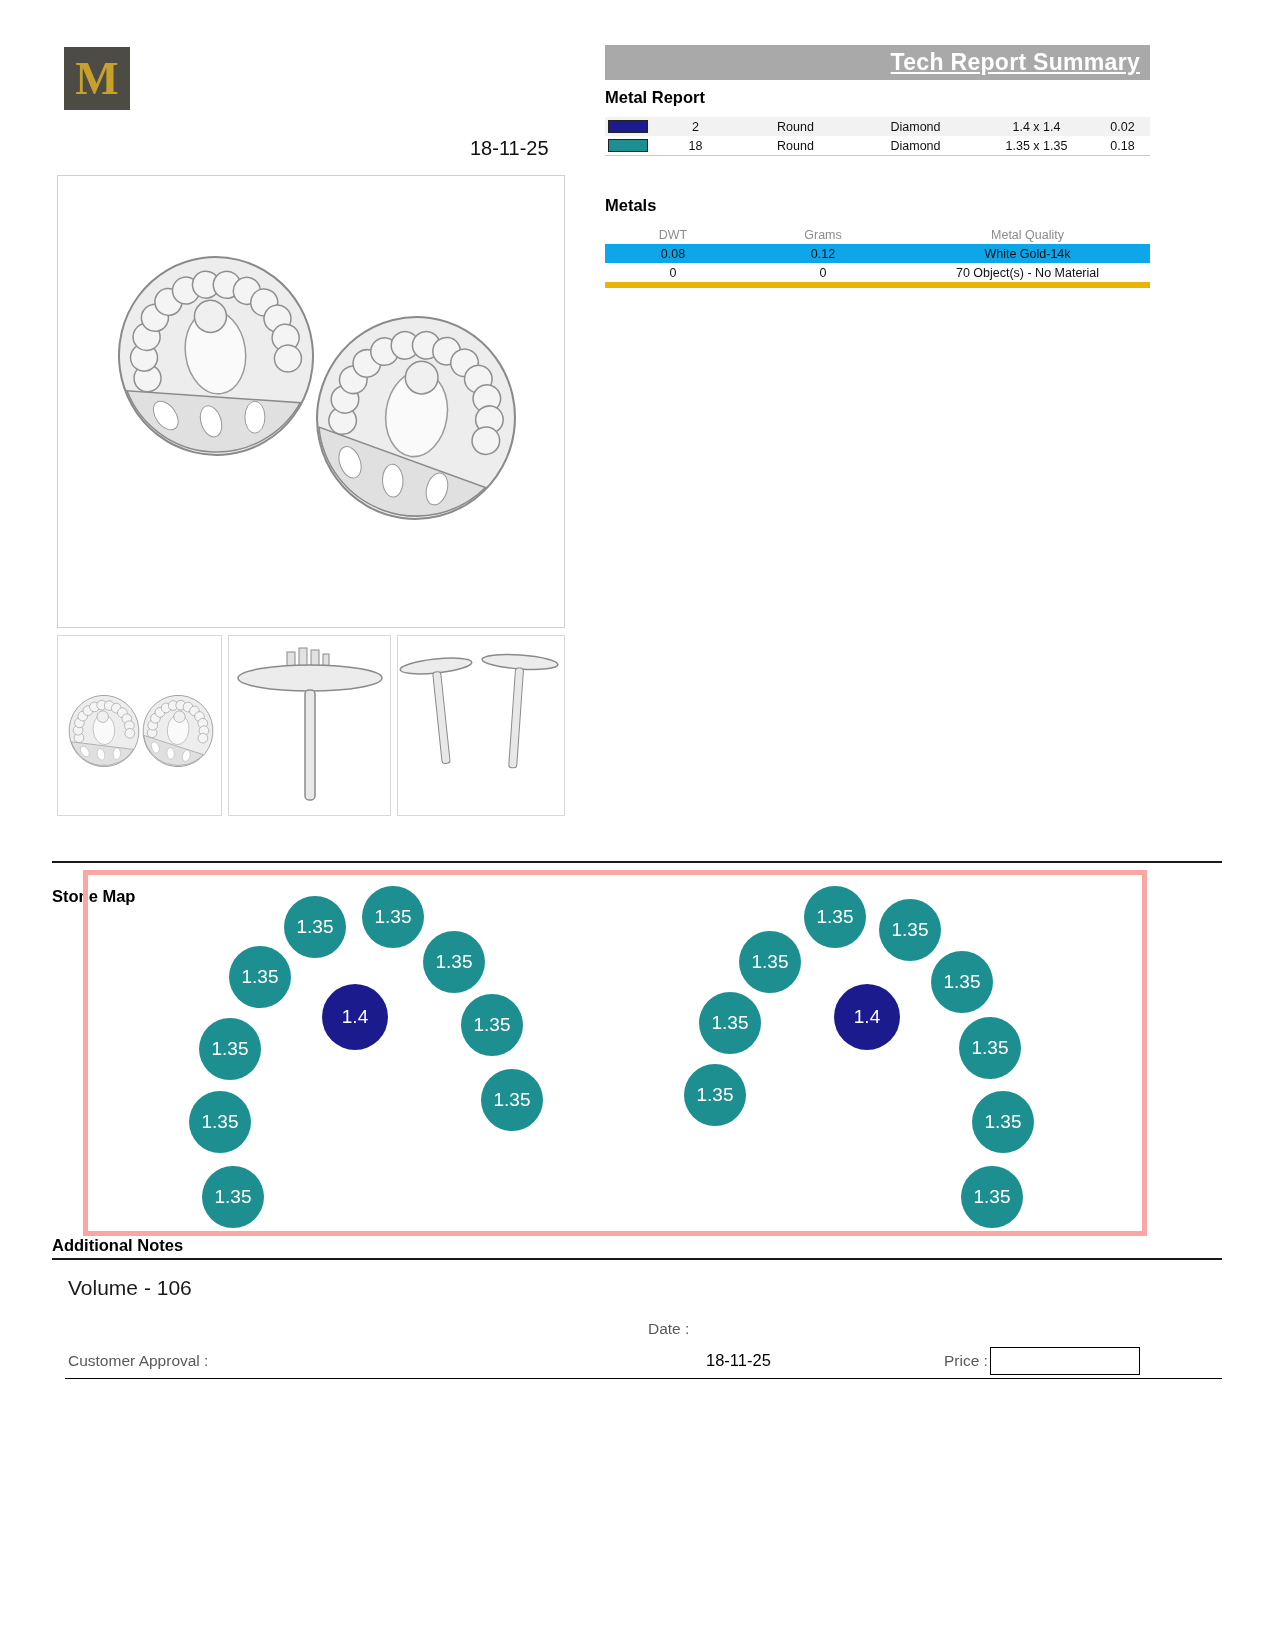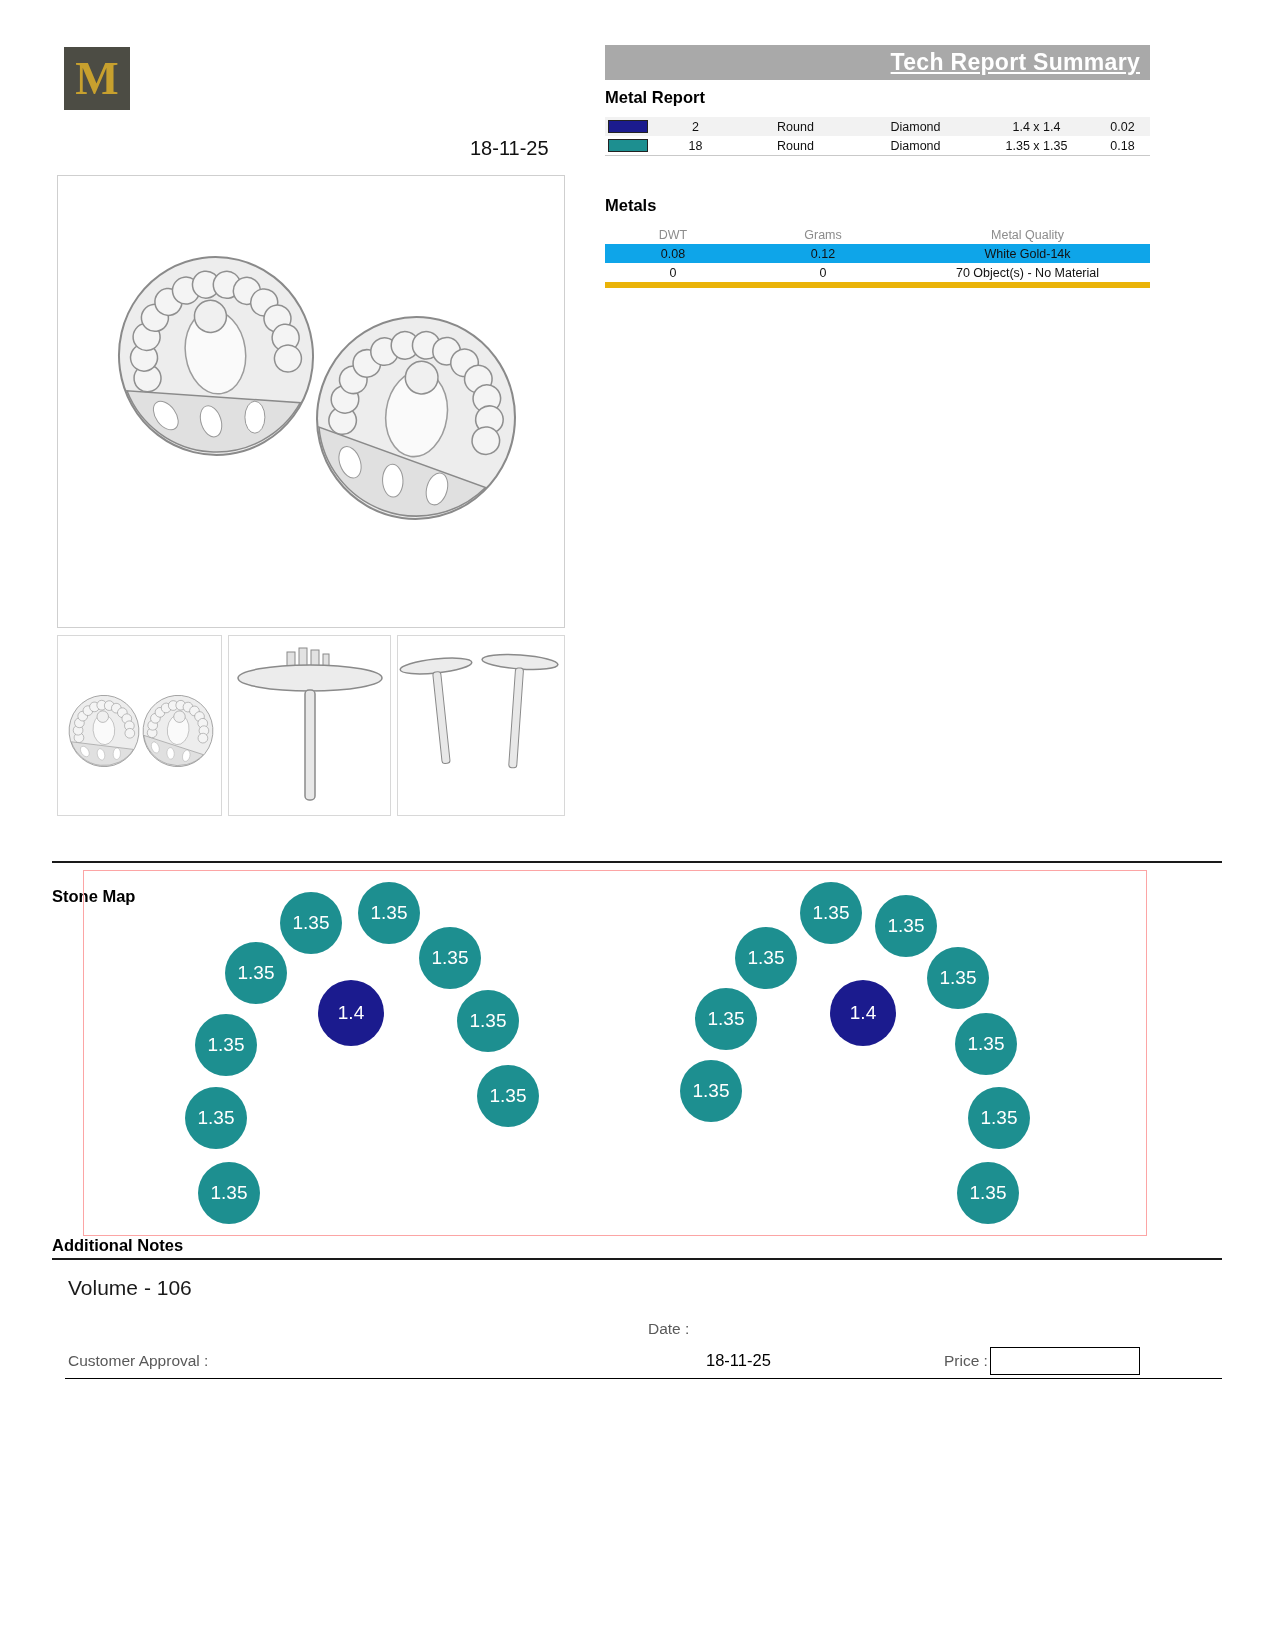--- a/index.html
+++ b/index.html
@@ -32,21 +32,21 @@
   .top-date { left:470px; top:137px; font-size:20px; color:#111; }
 
   .main-render { left:57px; top:175px; width:508px; height:453px; border:1px solid #cfcfcf; }
   .thumb { top:635px; height:181px; border:1px solid #d8d8d8; }
   .thumb1 { left:57px; width:165px; }
   .thumb2 { left:228px; width:163px; }
   .thumb3 { left:397px; width:168px; }
 
   .map-title { left:52px; top:839px;margin-top:48px; }
   .map-rule { left:52px; top:861px; width:1170px; border-top:2px solid #1a1a1a; }
-  .map-box { left:83px; top:870px; width:1064px; height:366px; border:1px solid #fca5a5; }
+  .map-box { left:83px; top:870px; width:1064px; height:366px; border:5px solid #fca5a5; }
   .stone { position:absolute; transform:translate(-50%,-50%); border-radius:50%; display:flex; align-items:center; justify-content:center; color:#fff; font-size:19px; }
 
   .notes-title { left:52px; top:1236px; }
   .notes-rule { left:52px; top:1258px; width:1170px; border-top:2px solid #1a1a1a; }
   .note-text { left:68px; top:1276px; font-size:21px; color:#1a1a1a; }
 
   .footer-label { font-size:15.5px; color:#595959; }
   .ca-label { left:68px; top:1352px; }
   .footer-rule { left:65px; top:1378px; width:1157px; border-top:1.5px solid #000; }
   .date-label { left:648px; top:1320px; }

